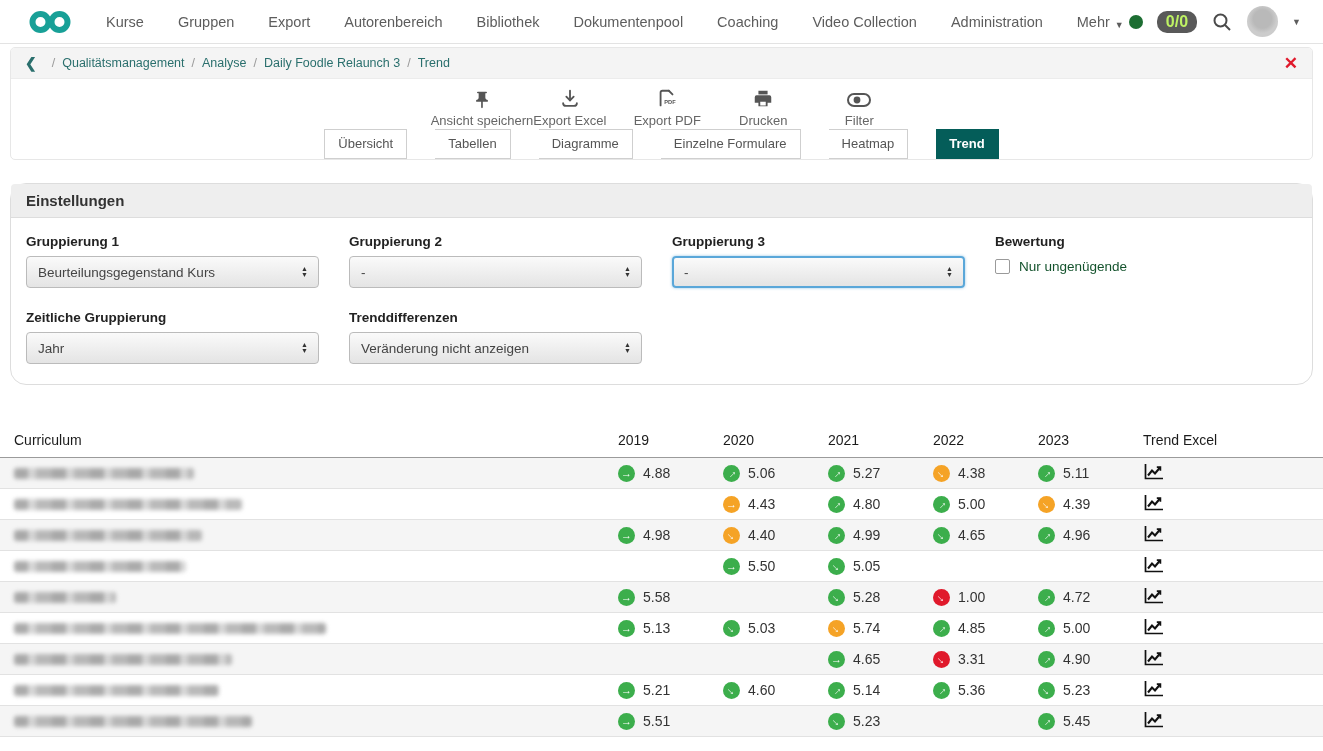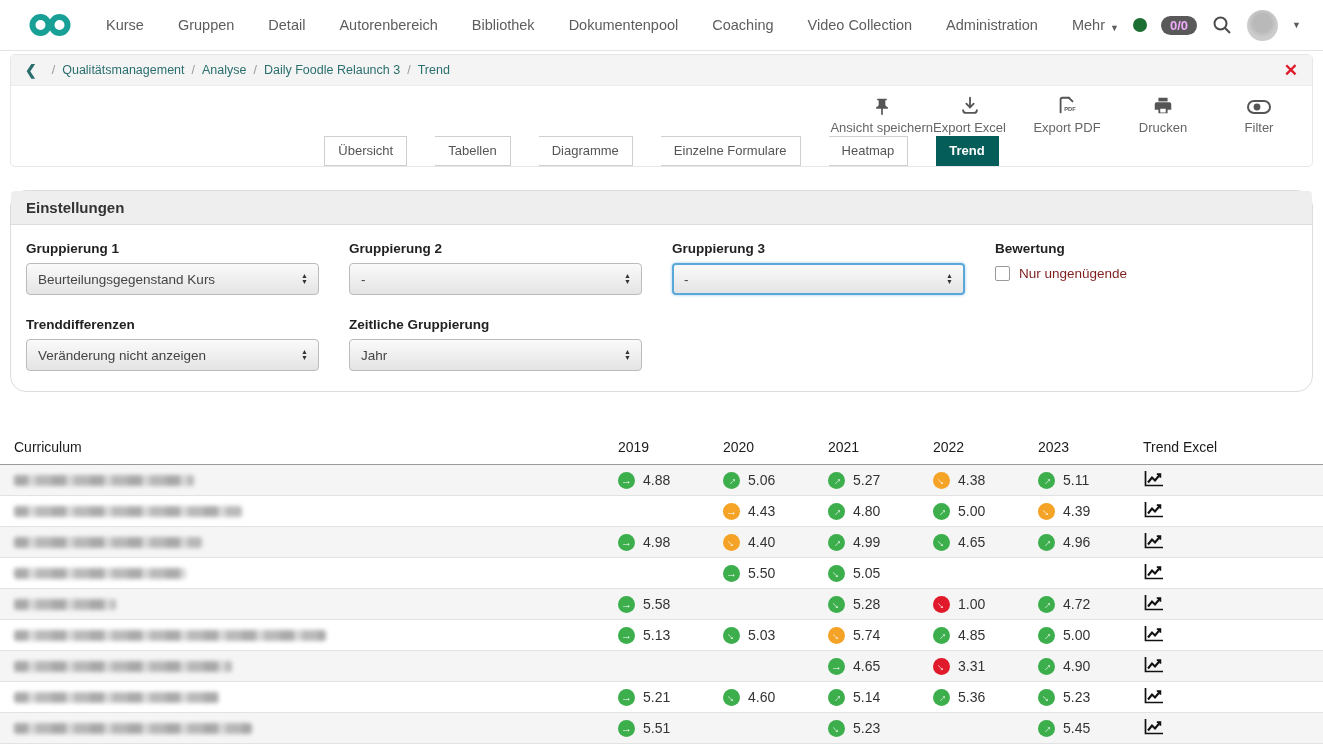--- a/index.html
+++ b/index.html
@@ -1,46 +1,46 @@
 <!DOCTYPE html>
 <html><head>
 <meta charset="utf-8">
 <style>
   * { margin:0; padding:0; box-sizing:border-box; }
   html,body { width:1323px; height:751px; background:#fff; overflow:hidden;
     font-family:"Liberation Sans", sans-serif; }
 
   
-  .topnav { height:51px; background:#fff; border-bottom:1px solid #e3e3e3;
+  .topnav { height:44px; background:#fff; border-bottom:1px solid #e3e3e3;
     display:flex; align-items:center; padding:0 22px 0 28px; }
   .logo { margin-right:34px; display:flex; align-items:center; }
   .nav-items { display:flex; align-items:center; gap:34px; list-style:none; }
   .nav-item { font-size:14.5px; color:#5d5d5d; cursor:pointer; white-space:nowrap; }
   .nav-more { display:flex; align-items:flex-end; gap:5px; }
   .caret { font-size:9px; color:#5d5d5d; }
   .nav-right { margin-left:auto; display:flex; align-items:center; gap:14px; }
   .status-dot { width:14px; height:14px; border-radius:50%; background:#1d6e33; }
-  .counter-pill { background:#595959; color:#f0abfc; font-size:13px; font-weight:bold;
+  .counter-pill { background:#595959; color:#bef264; font-size:16px; font-weight:bold;
     border-radius:10px; padding:2px 9px; }
   .search-btn svg { display:block; }
   .avatar { width:31px; height:31px; border-radius:50%;
     background:radial-gradient(circle at 50% 42%, #b9b9b9 0 38%, #cccccc 60%); }
 
   
   .main-card { margin:3px 10px 0; border:1px solid #e7e7e7; border-radius:5px;
     position:relative; background:#fff; }
   .breadcrumb-bar { background:#f4f4f4; border-radius:4px 4px 0 0; height:31px;
     display:flex; align-items:center; padding:0 14px; border-bottom:1px solid #ececec; }
   .crumb-chevron { color:#2a6f6d; font-size:14px; font-weight:bold; margin-right:8px; cursor:pointer; }
   .crumb-sep { color:#9a9a9a; font-size:12.5px; margin:0 7px; }
   .crumb-link { color:#2a6f6d; font-size:12.5px; cursor:pointer; white-space:nowrap; }
   .close-x { margin-left:auto; color:#e0192b; font-size:17px; font-weight:bold;
     cursor:pointer; line-height:1; }
 
-  .toolbar { display:flex; justify-content:flex-end; padding:9px 18px 0 20px; height:50px; }
+  .toolbar { display:flex; justify-content:center; padding:9px 18px 0 20px; height:50px; }
   .tool-btn { display:flex; flex-direction:column; align-items:center; gap:3px;
     cursor:pointer; min-width:70px; }
   .tool-btn .lbl { font-size:13px; color:#666; white-space:nowrap; }
   .tool-actions { display:flex; gap:26px; }
   .icon-slot { height:22px; display:flex; align-items:flex-end; }
 
   .tabs-row { display:flex; justify-content:center; }
   .tabs { display:flex;gap:28px; }
   .tab { border:1px solid #cfcfcf; border-left-width:0; background:#fff; color:#555;
     font-size:13px; padding:6px 13px 7px; cursor:pointer; white-space:nowrap; }
@@ -56,21 +56,21 @@
   .field-label { font-size:13.5px; font-weight:bold; color:#222; margin-bottom:7px; }
   .select { height:32px; border:1px solid #bbb; border-radius:4px;
     background:linear-gradient(#fafafa,#e4e4e4); display:flex; align-items:center;
     padding:0 10px 0 11px; cursor:pointer; }
   .select.focused { border:2px solid #5aa7d9; box-shadow:0 0 3px rgba(90,167,217,.65); padding-left:10px; }
   .select .val { font-size:13.5px; color:#444; flex:1; }
   .spin { display:flex; flex-direction:column; align-items:center; line-height:6px; }
   .spin span { font-size:7px; color:#333; }
   .chk-row { display:flex; align-items:center; gap:9px; margin-top:10px; cursor:pointer; }
   .chk-box { width:15px; height:15px; border:1px solid #9a9a9a; border-radius:2px; background:#fff; }
-  .chk-lbl { font-size:13.5px; color:#7f1d1d; }
+  .chk-lbl { font-size:13.5px; color:#14532d; }
 
   
   .trend-table { margin-top:38px; width:1323px; border-collapse:collapse; table-layout:fixed; }
   .trend-table col.c-name  { width:618px; }
   .trend-table col.c-year  { width:105px; }
   .trend-table col.c-det   { width:180px; }
   .trend-table th { text-align:left; font-size:14px; color:#1b1b1b; font-weight:normal;
     padding:9px 0 9px; border-bottom:1px solid #9b9b9b; }
   .trend-table th:first-child { padding-left:14px; }
   .trend-table td { height:31px; border-bottom:1px solid #e2e2e2; font-size:14px; color:#333; }
@@ -93,21 +93,21 @@
 <header class="topnav">
   <div class="logo">
     <svg width="44" height="26" viewBox="0 0 44 26">
       <circle cx="12.5" cy="13" r="8" fill="none" stroke="#18a097" stroke-width="6"></circle>
       <circle cx="31.5" cy="13" r="8" fill="none" stroke="#18a097" stroke-width="6"></circle>
     </svg>
   </div>
   <ul class="nav-items" id="nav-items">
       <li class="nav-item">Kurse</li>
       <li class="nav-item">Gruppen</li>
-      <li class="nav-item">Detail</li>
+      <li class="nav-item">Export</li>
       <li class="nav-item">Autorenbereich</li>
       <li class="nav-item">Bibliothek</li>
       <li class="nav-item">Dokumentenpool</li>
       <li class="nav-item">Coaching</li>
       <li class="nav-item">Video Collection</li>
       <li class="nav-item">Administration</li>
     </ul>
   <div class="nav-items" style="margin-left:34px;">
     <div class="nav-item nav-more">
       <span>Mehr</span>
@@ -247,34 +247,34 @@
 
     <div>
       <div class="field-label">Bewertung</div>
       <div class="chk-row">
         <span class="chk-box"></span>
         <span class="chk-lbl">Nur ungenügende</span>
       </div>
     </div>
 
     <div>
+      <div class="field-label">Zeitliche Gruppierung</div>
+      <div class="select">
+        <span class="val">Jahr</span>
+        <span class="spin">
+            <span>▲</span>
+            <span>▼</span>
+          </span>
+      </div>
+    </div>
+
+    <div>
       <div class="field-label">Trenddifferenzen</div>
       <div class="select">
         <span class="val">Veränderung nicht anzeigen</span>
-        <span class="spin">
-            <span>▲</span>
-            <span>▼</span>
-          </span>
-      </div>
-    </div>
-
-    <div>
-      <div class="field-label">Zeitliche Gruppierung</div>
-      <div class="select">
-        <span class="val">Jahr</span>
         <span class="spin">
             <span>▲</span>
             <span>▼</span>
           </span>
       </div>
     </div>
 
     <div></div>
       <div></div>
   </div>

